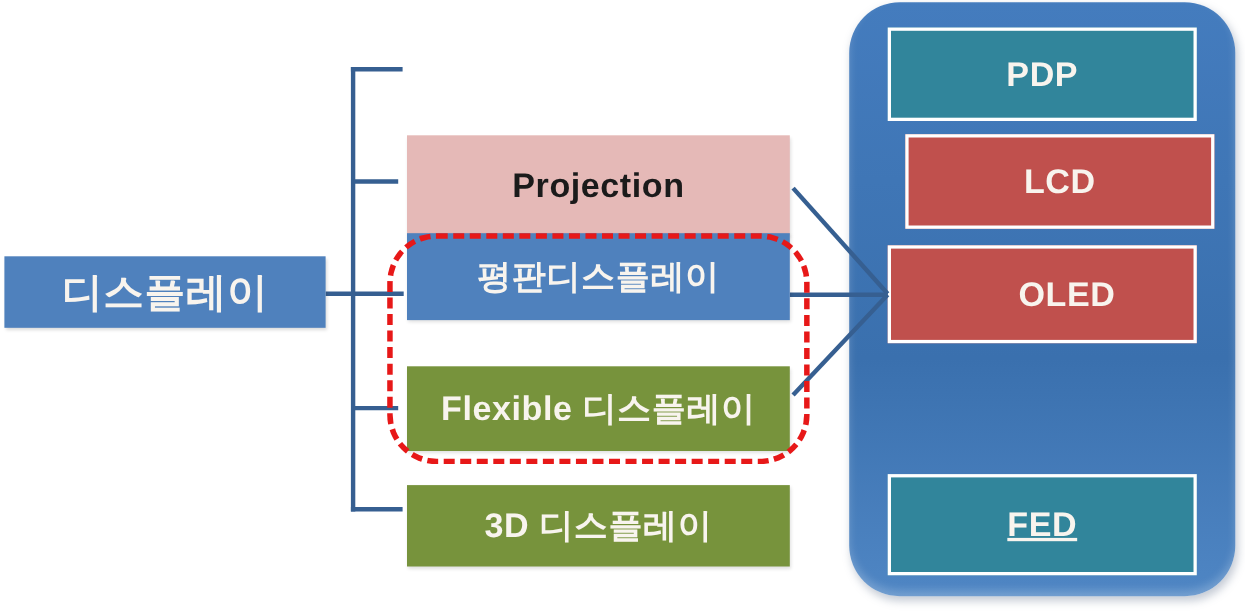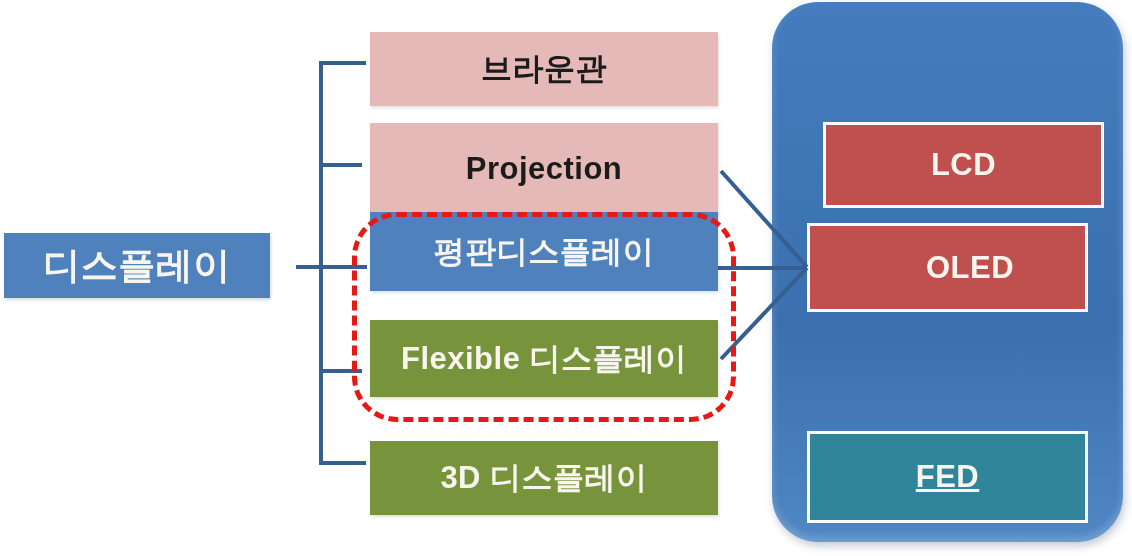--- a/index.html
+++ b/index.html
@@ -19,32 +19,32 @@
     font-weight: bold;
     box-sizing: border-box;
     text-align: center;
     letter-spacing: 0.5px;
   }
   .t-dark  { color: #1b1b1b; }
   .t-light { color: #f8f4ee; }
 
   
   .root {
-    left: 4px; top: 233px; width: 266px; height: 65px;
+    left: 4px; top: 233px; width: 292px; height: 65px;
     font-size: 37px; z-index: 3;
     box-shadow: 1px 2px 3px rgba(0,0,0,0.15);
   }
 
   
   .cat { left: 370px; width: 348px; font-size: 31px; z-index: 3;
          box-shadow: 1px 2px 3px rgba(0,0,0,0.12); }
   .c0 { top: 32px;  height: 74px; }
   .c1 { top: 123px; height: 91px; }
   .c2 { top: 212px; height: 79px; }
-  .c3 { top: 320px; height: 77px; }
+  .c3 { top: 333px; height: 77px; }
   .c4 { top: 441px; height: 74px; text-align: center; }
 
   
   .connectors { position: absolute; left: 0; top: 0; z-index: 2; }
   .connectors line { stroke-width: 4px; }
 
   
   .dashed-highlight {
     position: absolute;
     left: 352px; top: 212px; width: 384px; height: 210px;
@@ -89,31 +89,31 @@
       <line x1="319" y1="63" x2="366" y2="63"></line>
       <line x1="321" y1="165" x2="362" y2="165"></line>
       <line x1="321" y1="371" x2="362" y2="371"></line>
       <line x1="319" y1="463" x2="366" y2="463"></line>
       <line x1="721" y1="171" x2="807" y2="267"></line>
       <line x1="718" y1="268" x2="807" y2="268"></line>
       <line x1="721" y1="359" x2="807" y2="268"></line>
     </g>
   </svg>
 
-  <div class="box cat c0 t-dark" style="background-color: rgb(229, 185, 183);">브라운관</div>
 
   <div class="box cat c1 t-dark" style="background-color: rgb(229, 185, 183);">Projection</div>
 
   <div class="box cat c2 t-light" style="background-color: rgb(79, 129, 189);">평판디스플레이</div>
 
   <div class="box cat c3 t-light" style="background-color: rgb(119, 147, 60);">Flexible 디스플레이</div>
 
   <div class="box cat c4 t-light" style="background-color: rgb(119, 147, 60);">3D 디스플레이</div>
 
   <div class="dashed-highlight" style="border-color: rgb(231, 24, 24);"></div>
 
   <div class="panel">
+    <div class="box pitem p0 t-light" style="background-color: rgb(49, 133, 155);">PDP</div>
     <div class="box pitem p1 t-light" style="background-color: rgb(192, 80, 77);">LCD</div>
     <div class="box pitem p2 t-light" style="background-color: rgb(192, 80, 77);">OLED</div>
     <div class="box pitem p4 t-light" style="background-color: rgb(49, 133, 155);">FED</div>
   </div>
 
 </div>
 
 </body></html>

